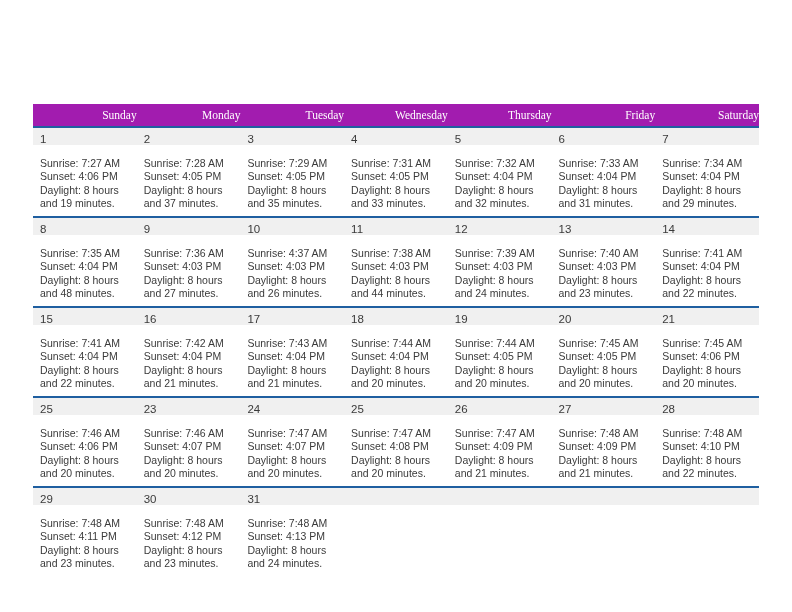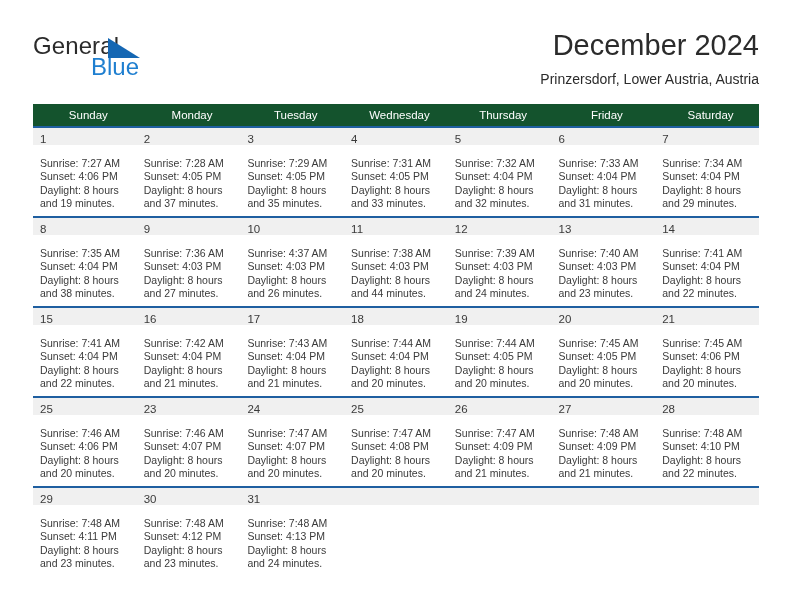--- a/index.html
+++ b/index.html
@@ -89,28 +89,29 @@
   .calendar {
     position: absolute;
     left: 33px;
     top: 104px;
     width: 726px;
     border-collapse: collapse;
     table-layout: fixed;
   }
 
   .calendar th {
-    background: #14532d;
+    background: #a21caf;
     color: #ffffff;
     font-size: 11.5px;
     font-weight: normal;
-    text-align: center;
+    text-align: right;
     padding: 5px 0 5px 7px;
     height: 12px;
     border: none;
+    font-family: Liberation Serif, serif;
   }
 
   .calendar td {
     vertical-align: top;
     padding: 0;
     border: none;
     width: 103.71px;
     height: 90px;
     background: #ffffff;
   }
@@ -146,34 +147,20 @@
   }
 
   .cell.empty .daynum-band { background: #f0f0f0; }
   .cell.empty .cell-body { visibility: hidden; }
 </style>
 </head>
 <body>
 
 <div class="page">
 
-  <div class="header">
-
-    <div class="logo">
-      <span class="logo-general">General</span>
-      <span class="logo-tri"></span>
-      <span class="logo-blue">Blue</span>
-    </div>
-
-    <div class="title-block">
-      <div class="month-title">December 2024</div>
-      <div class="location">Prinzersdorf, Lower Austria, Austria</div>
-    </div>
-
-  </div>
 
   <table class="calendar">
     <thead>
       <tr>
         <th>Sunday</th>
         <th>Monday</th>
         <th>Tuesday</th>
         <th>Wednesday</th>
         <th>Thursday</th>
         <th>Friday</th>
@@ -261,21 +248,21 @@
           </td>
         </tr>
         <tr>
           <td>
             <div class="cell">
               <div class="daynum-band"><span class="daynum">8</span></div>
               <div class="cell-body">
                 <div>Sunrise: 7:35 AM</div>
                 <div>Sunset: 4:04 PM</div>
                 <div>Daylight: 8 hours</div>
-                <div>and 38 minutes.</div>
+                <div>and 48 minutes.</div>
               </div>
             </div>
           </td>
           <td>
             <div class="cell">
               <div class="daynum-band"><span class="daynum">9</span></div>
               <div class="cell-body">
                 <div>Sunrise: 7:36 AM</div>
                 <div>Sunset: 4:03 PM</div>
                 <div>Daylight: 8 hours</div>

